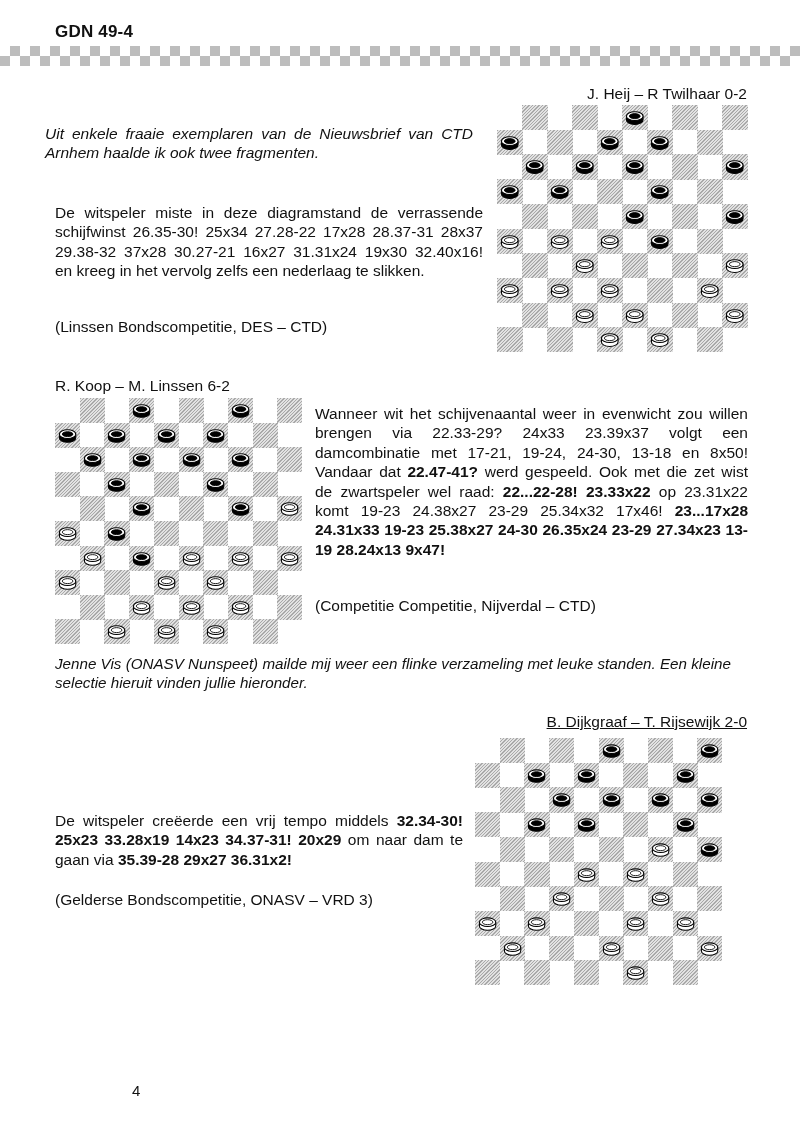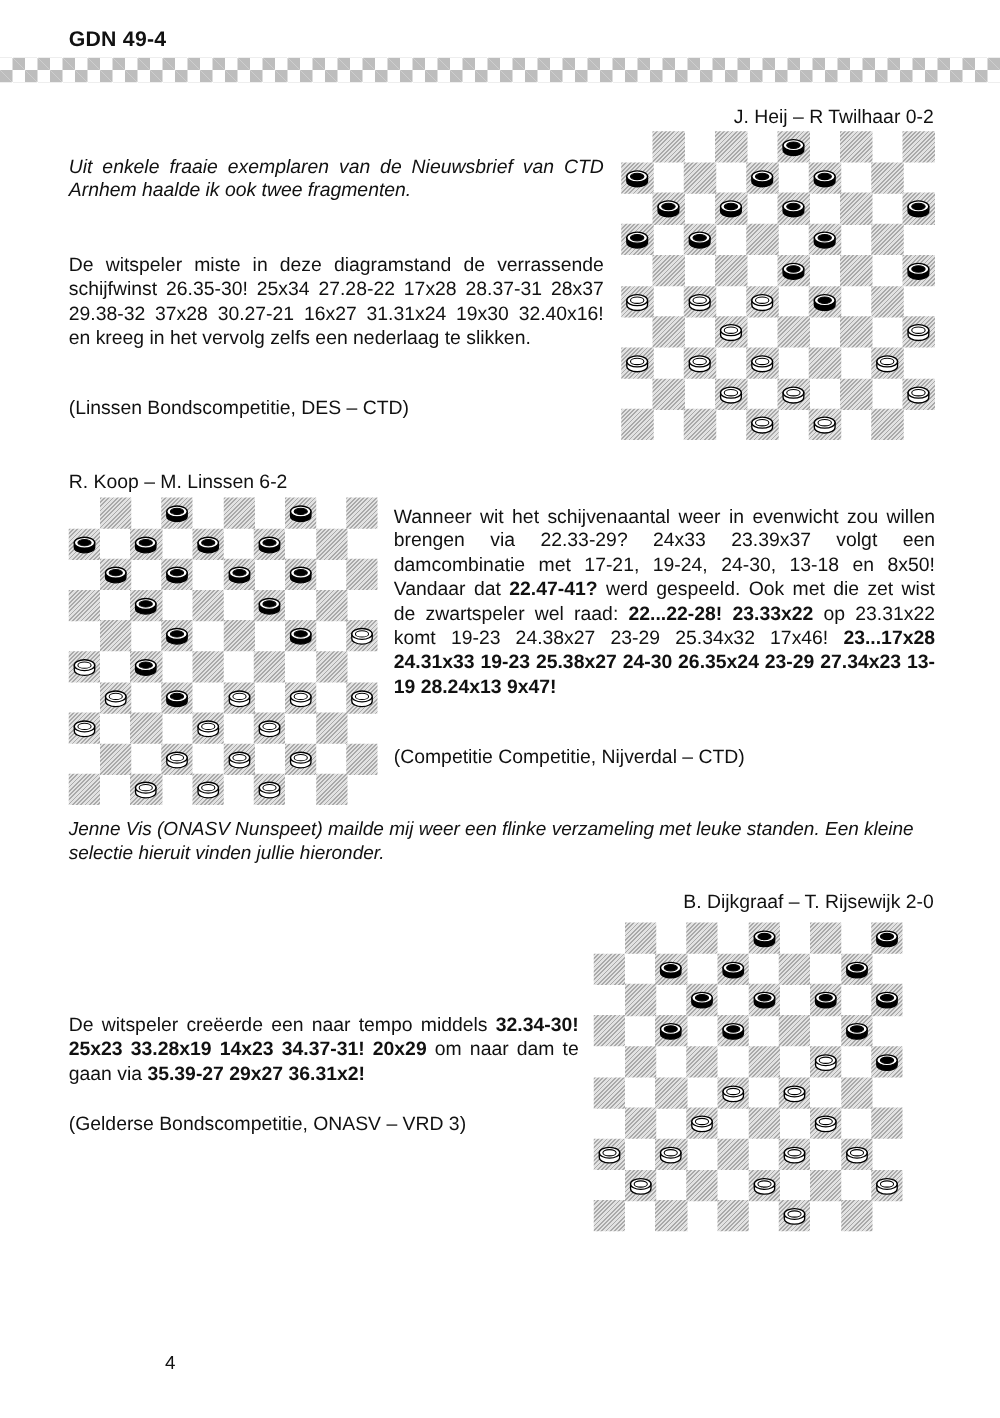--- a/index.html
+++ b/index.html
@@ -23,21 +23,21 @@
       repeating-linear-gradient(135deg, #a9a9a9 0 1px, #e2e2e2 1px 2.4px); }
   .piece { position:absolute; left:3px; top:5px; right:3px; bottom:4px; }
   .piece svg { width:100%; height:100%; display:block; }
 </style>
 </head>
 <body>
 
 <div class="header-title">GDN 49-4</div>
 <div class="checker-strip"></div>
 
-<div class="para italic" style="left:55px; top:124px; width:428px;">Uit enkele fraaie exemplaren van de Nieuwsbrief van CTD Arnhem haalde ik ook twee fragmenten.</div>
+<div class="para italic" style="left:45px; top:124px; width:428px;">Uit enkele fraaie exemplaren van de Nieuwsbrief van CTD Arnhem haalde ik ook twee fragmenten.</div>
 <div class="caption" style="right:53px; top:85px;">J. Heij – R Twilhaar 0-2</div>
 <div class="board" id="board0" style="left:497px; top:105px; width:250px; height:247px;">
     <div class="sq" style="left: 0px; top: 0px; width: 25.5px; height: 25.2px;"></div>
     <div class="sq dark" style="left: 25px; top: 0px; width: 25.5px; height: 25.2px;"></div>
     <div class="sq" style="left: 50px; top: 0px; width: 25.5px; height: 25.2px;"></div>
     <div class="sq dark" style="left: 75px; top: 0px; width: 25.5px; height: 25.2px;"></div>
     <div class="sq" style="left: 100px; top: 0px; width: 25.5px; height: 25.2px;"></div>
     <div class="sq dark" style="left: 125px; top: 0px; width: 25.5px; height: 25.2px;">
       <div class="piece">
         <svg viewBox="0 0 20 16" xmlns="http://www.w3.org/2000/svg">
@@ -709,21 +709,21 @@
       </div>
     </div>
     <div class="sq" style="left: 172.9px; top: 221.4px; width: 25.2px; height: 25.1px;"></div>
     <div class="sq dark" style="left: 197.6px; top: 221.4px; width: 25.2px; height: 25.1px;"></div>
     <div class="sq" style="left: 222.3px; top: 221.4px; width: 25.2px; height: 25.1px;"></div>
   </div>
 <div class="para" id="para2" style="left:315px; top:404px; width:433px;"><span>Wanneer wit het schijvenaantal weer in evenwicht zou willen brengen via 22.33-29? 24x33 23.39x37 volgt een damcombinatie met 17-21, 19-24, 24-30, 13-18 en 8x50! Vandaar dat </span><b>22.47-41?</b><span> werd gespeeld. Ook met die zet wist de zwartspeler wel raad: </span><b>22...22-28! 23.33x22</b><span> op 23.31x22 komt 19-23 24.38x27 23-29 25.34x32 17x46! </span><b>23...17x28 24.31x33 19-23 25.38x27 24-30 26.35x24 23-29 27.34x23 13-19 28.24x13 9x47!</b></div>
 <div class="source" style="left:315px; top:597px;">(Competitie Competitie, Nijverdal – CTD)</div>
 
 <div class="para italic" style="left:55px; top:654px; width:720px; text-align:left; font-size:15.2px;">Jenne Vis (ONASV Nunspeet) mailde mij weer een flinke verzameling met leuke standen. Een kleine selectie hieruit vinden jullie hieronder.</div>
-<div class="caption" style="right:53px; top:713px;">B. Dijkgraaf – T. Rijsewijk 2-0</div>
+<div class="caption" style="right:53px; top:713px;text-decoration:underline;">B. Dijkgraaf – T. Rijsewijk 2-0</div>
 <div class="board" id="board2" style="left:475px; top:738px; width:247px; height:247px;">
     <div class="sq" style="left: 0px; top: 0px; width: 25.2px; height: 25.2px;"></div>
     <div class="sq dark" style="left: 24.7px; top: 0px; width: 25.2px; height: 25.2px;"></div>
     <div class="sq" style="left: 49.4px; top: 0px; width: 25.2px; height: 25.2px;"></div>
     <div class="sq dark" style="left: 74.1px; top: 0px; width: 25.2px; height: 25.2px;"></div>
     <div class="sq" style="left: 98.8px; top: 0px; width: 25.2px; height: 25.2px;"></div>
     <div class="sq dark" style="left: 123.5px; top: 0px; width: 25.2px; height: 25.2px;">
       <div class="piece">
         <svg viewBox="0 0 20 16" xmlns="http://www.w3.org/2000/svg">
           <path d="M1.5 6 L1.5 10 A8.5 4.5 0 0 0 18.5 10 L18.5 6 Z" fill="#000" stroke="#000" stroke-width="1.1"></path>
@@ -1020,16 +1020,16 @@
           <path d="M1.5 6 L1.5 10 A8.5 4.5 0 0 0 18.5 10 L18.5 6 Z" fill="#fff" stroke="#000" stroke-width="1.1"></path>
           <ellipse cx="10" cy="6" rx="8.5" ry="4.5" fill="#fff" stroke="#000" stroke-width="1.1"></ellipse>
           <ellipse cx="10" cy="6" rx="5.5" ry="2.6" fill="#fff" stroke="#000" stroke-width="0.9"></ellipse>
         </svg>
       </div>
     </div>
     <div class="sq" style="left: 172.9px; top: 222.3px; width: 25.2px; height: 25.2px;"></div>
     <div class="sq dark" style="left: 197.6px; top: 222.3px; width: 25.2px; height: 25.2px;"></div>
     <div class="sq" style="left: 222.3px; top: 222.3px; width: 25.2px; height: 25.2px;"></div>
   </div>
-<div class="para" id="para3" style="left:55px; top:811px; width:408px;"><span>De witspeler creëerde een naar tempo middels </span><b>32.34-30! 25x23 33.28x19 14x23 34.37-31! 20x29</b><span> om naar dam te gaan via </span><b>35.39-27 29x27 36.31x2!</b></div>
+<div class="para" id="para3" style="left:55px; top:811px; width:408px;"><span>De witspeler creëerde een vrij tempo middels </span><b>32.34-30! 25x23 33.28x19 14x23 34.37-31! 20x29</b><span> om naar dam te gaan via </span><b>35.39-28 29x27 36.31x2!</b></div>
 <div class="source" style="left:55px; top:891px;">(Gelderse Bondscompetitie, ONASV – VRD 3)</div>
 
 <div class="page-number">4</div>
 
 </body></html>

